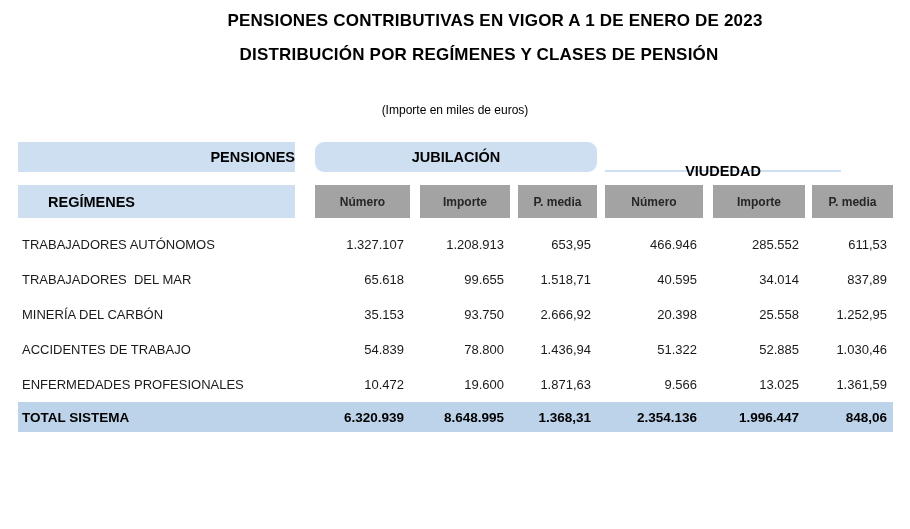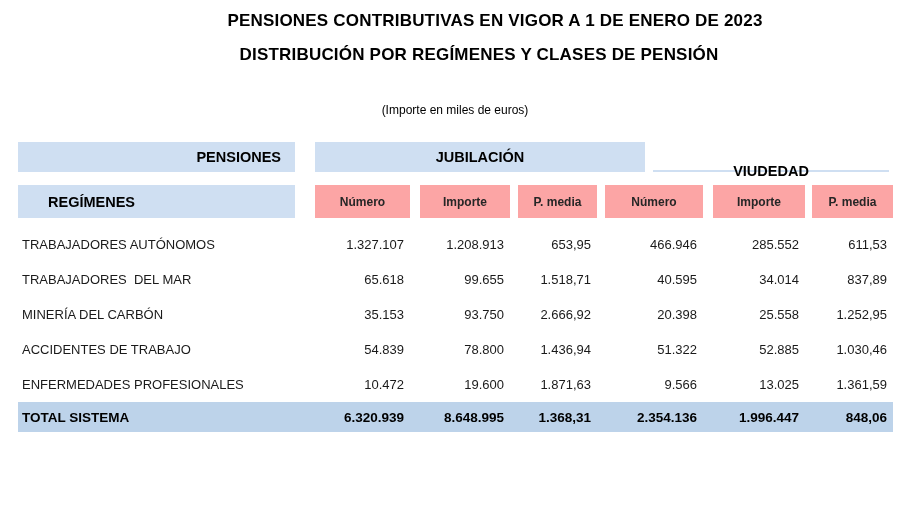--- a/index.html
+++ b/index.html
@@ -11,29 +11,29 @@
   .title-1{top:11px;padding-left:40px;}
   .title-2{top:45px;padding-left:24px;}
   .units-note{position:absolute;left:0;top:103px;width:910px;text-align:center;
          font-size:12px;color:#000;}
 
   .tbl{position:absolute;left:18px;top:142px;width:875px;}
 
   .hrow1{display:flex;height:30px;}
   .box{display:flex;align-items:center;box-sizing:border-box;}
   .blue{background:#cfdff2;}
-  .corner{width:277px;justify-content:flex-end;padding-right:14px;
+  .corner{width:277px;justify-content:flex-end;
           font-weight:bold;font-size:14.5px;color:#000;}
   .group{justify-content:center;font-weight:bold;font-size:14.5px;color:#000;}
-  .group-1{width:330px;margin-left:20px;}
+  .group-1{width:282px;margin-left:20px;border-radius:9px;}
   .group-2{width:236px;margin-left:8px;margin-top:28px;}
 
   .hrow2{display:flex;height:33px;margin-top:13px;}
   .regimenes{width:277px;padding-left:30px;font-weight:bold;font-size:14.5px;color:#000;}
-  .sub{background:#fca5a5;justify-content:center;font-weight:bold;font-size:12px;color:#262626;}
+  .sub{background:#a3a3a3;justify-content:center;font-weight:bold;font-size:12px;color:#262626;}
 
   .col1{width:95px;margin-left:20px;}
   .col2{width:90px;margin-left:10px;}
   .col3{width:79px;margin-left:8px;}
   .col4{width:98px;margin-left:8px;}
   .col5{width:92px;margin-left:10px;}
   .col6{width:81px;margin-left:7px;}
 
   .tbody{margin-top:9px;}
   .row{display:flex;height:35px;align-items:center;font-size:13px;}

